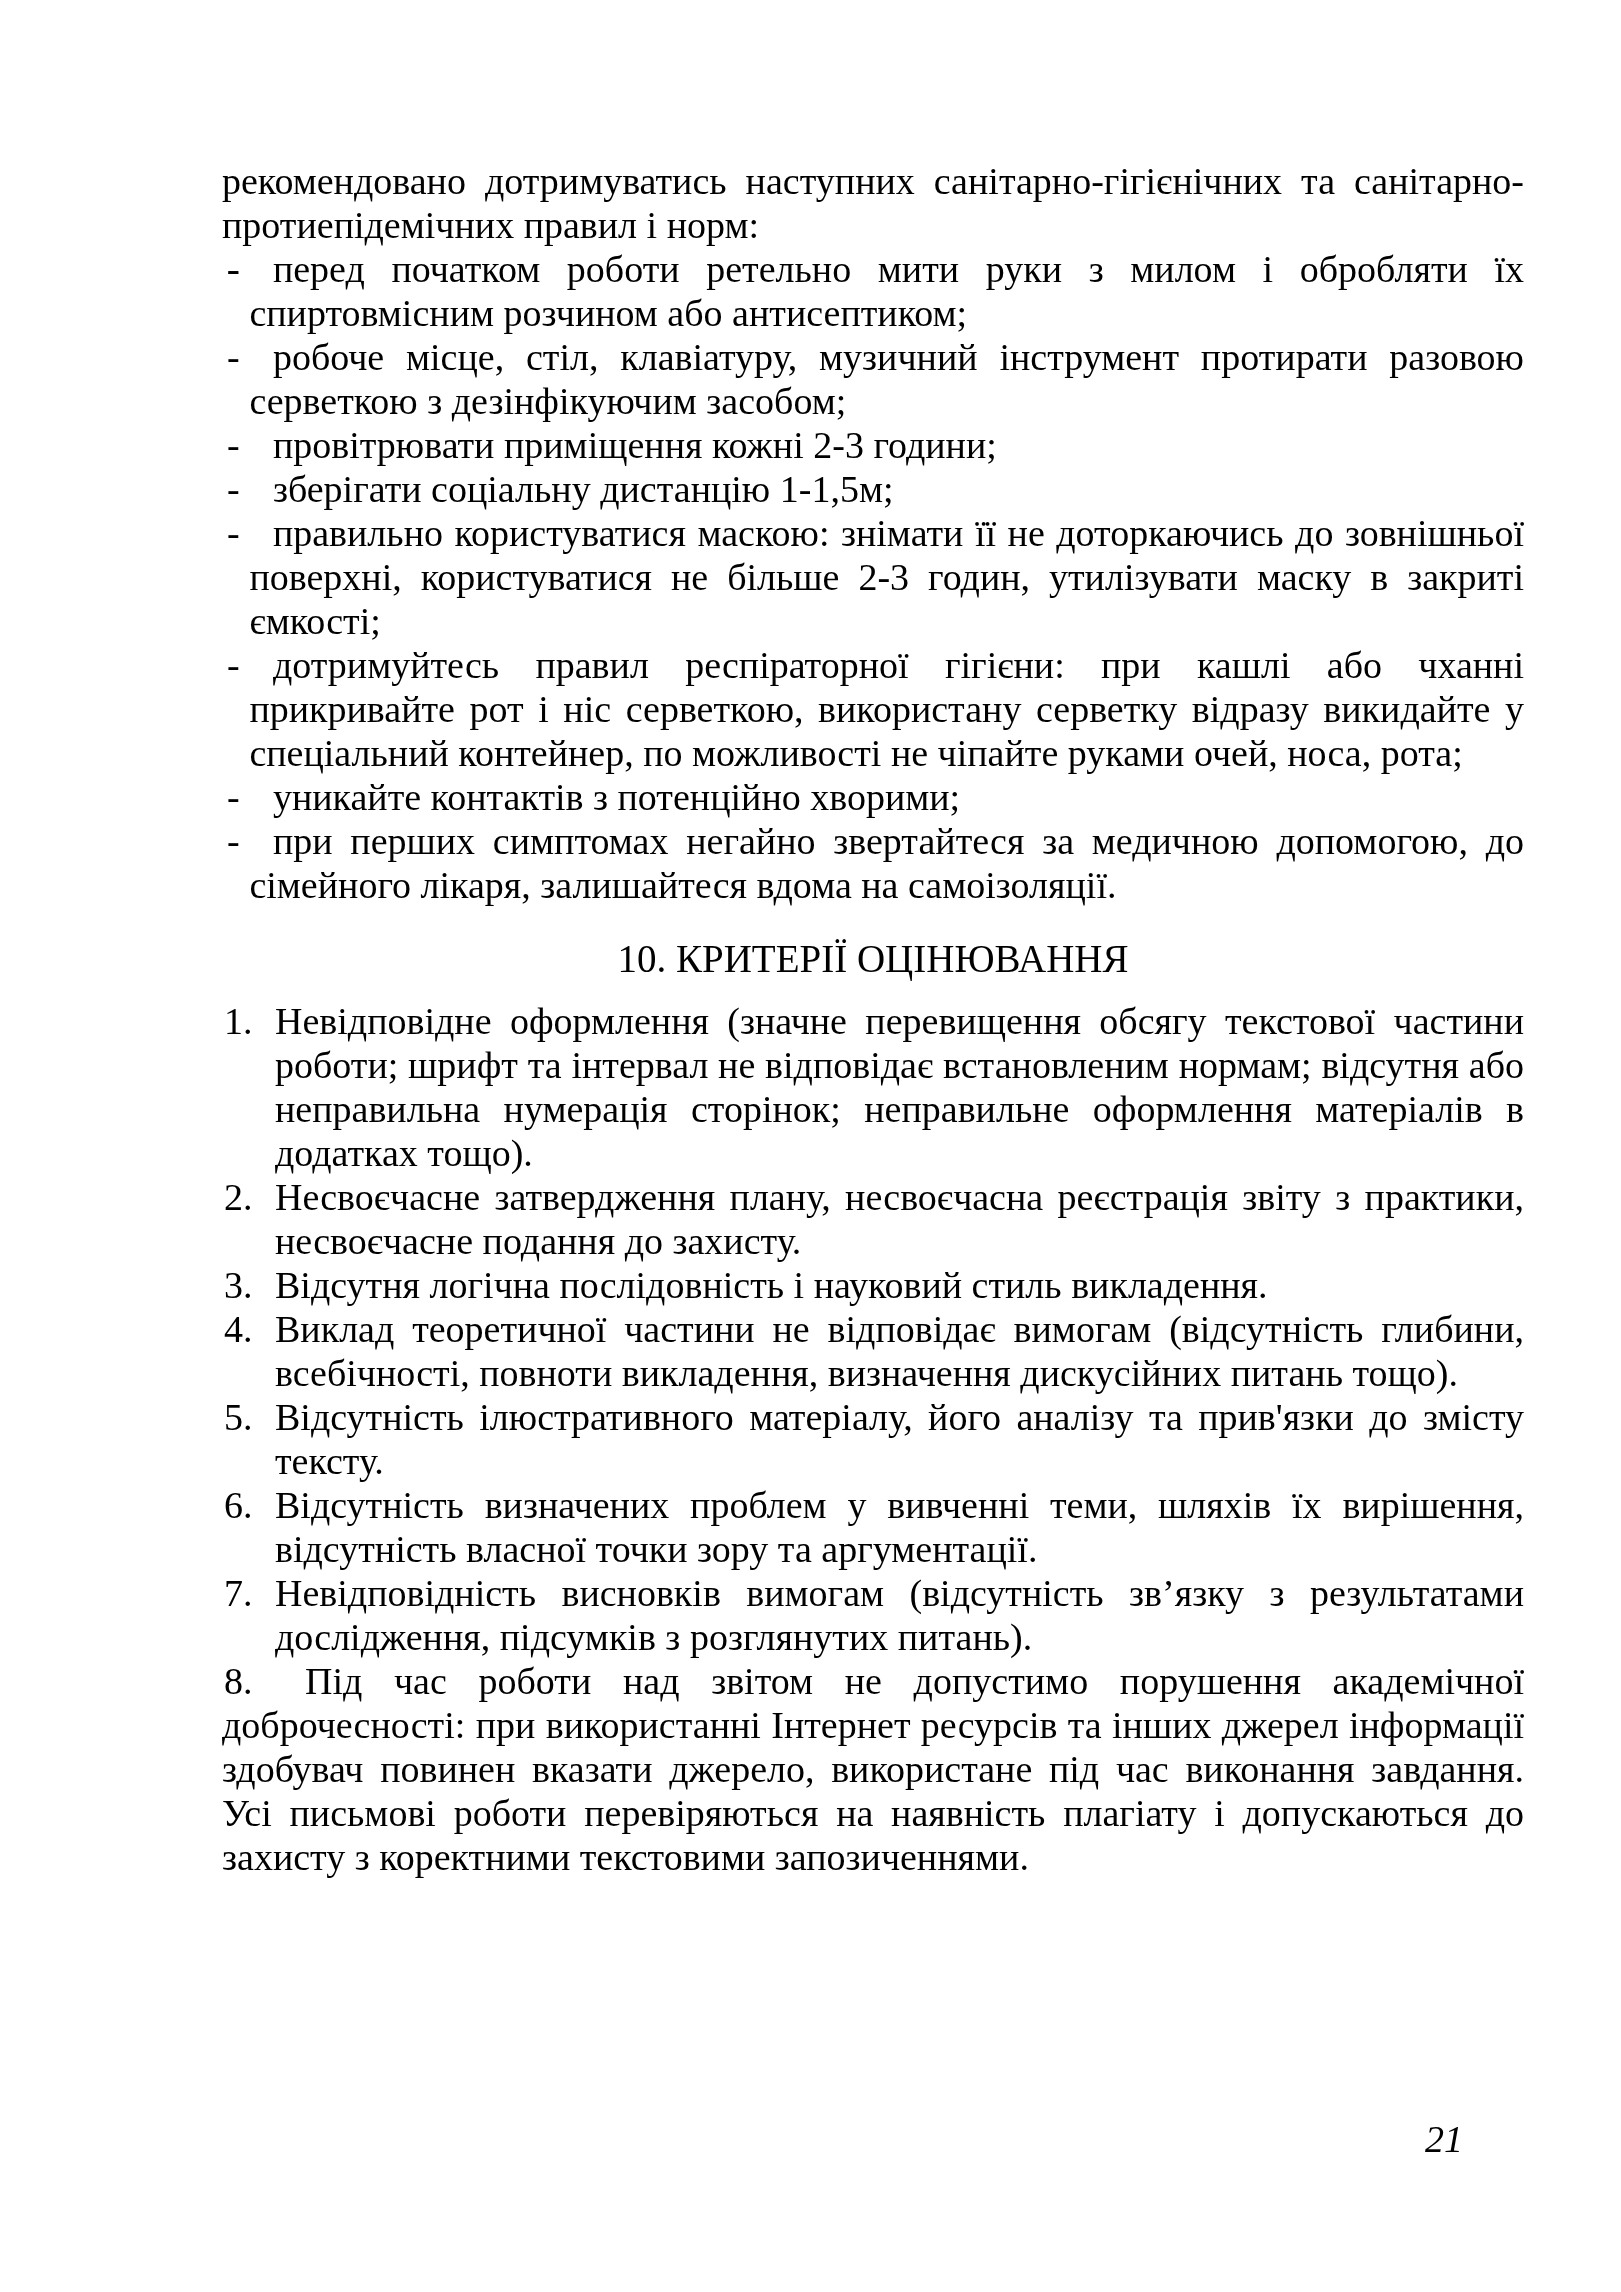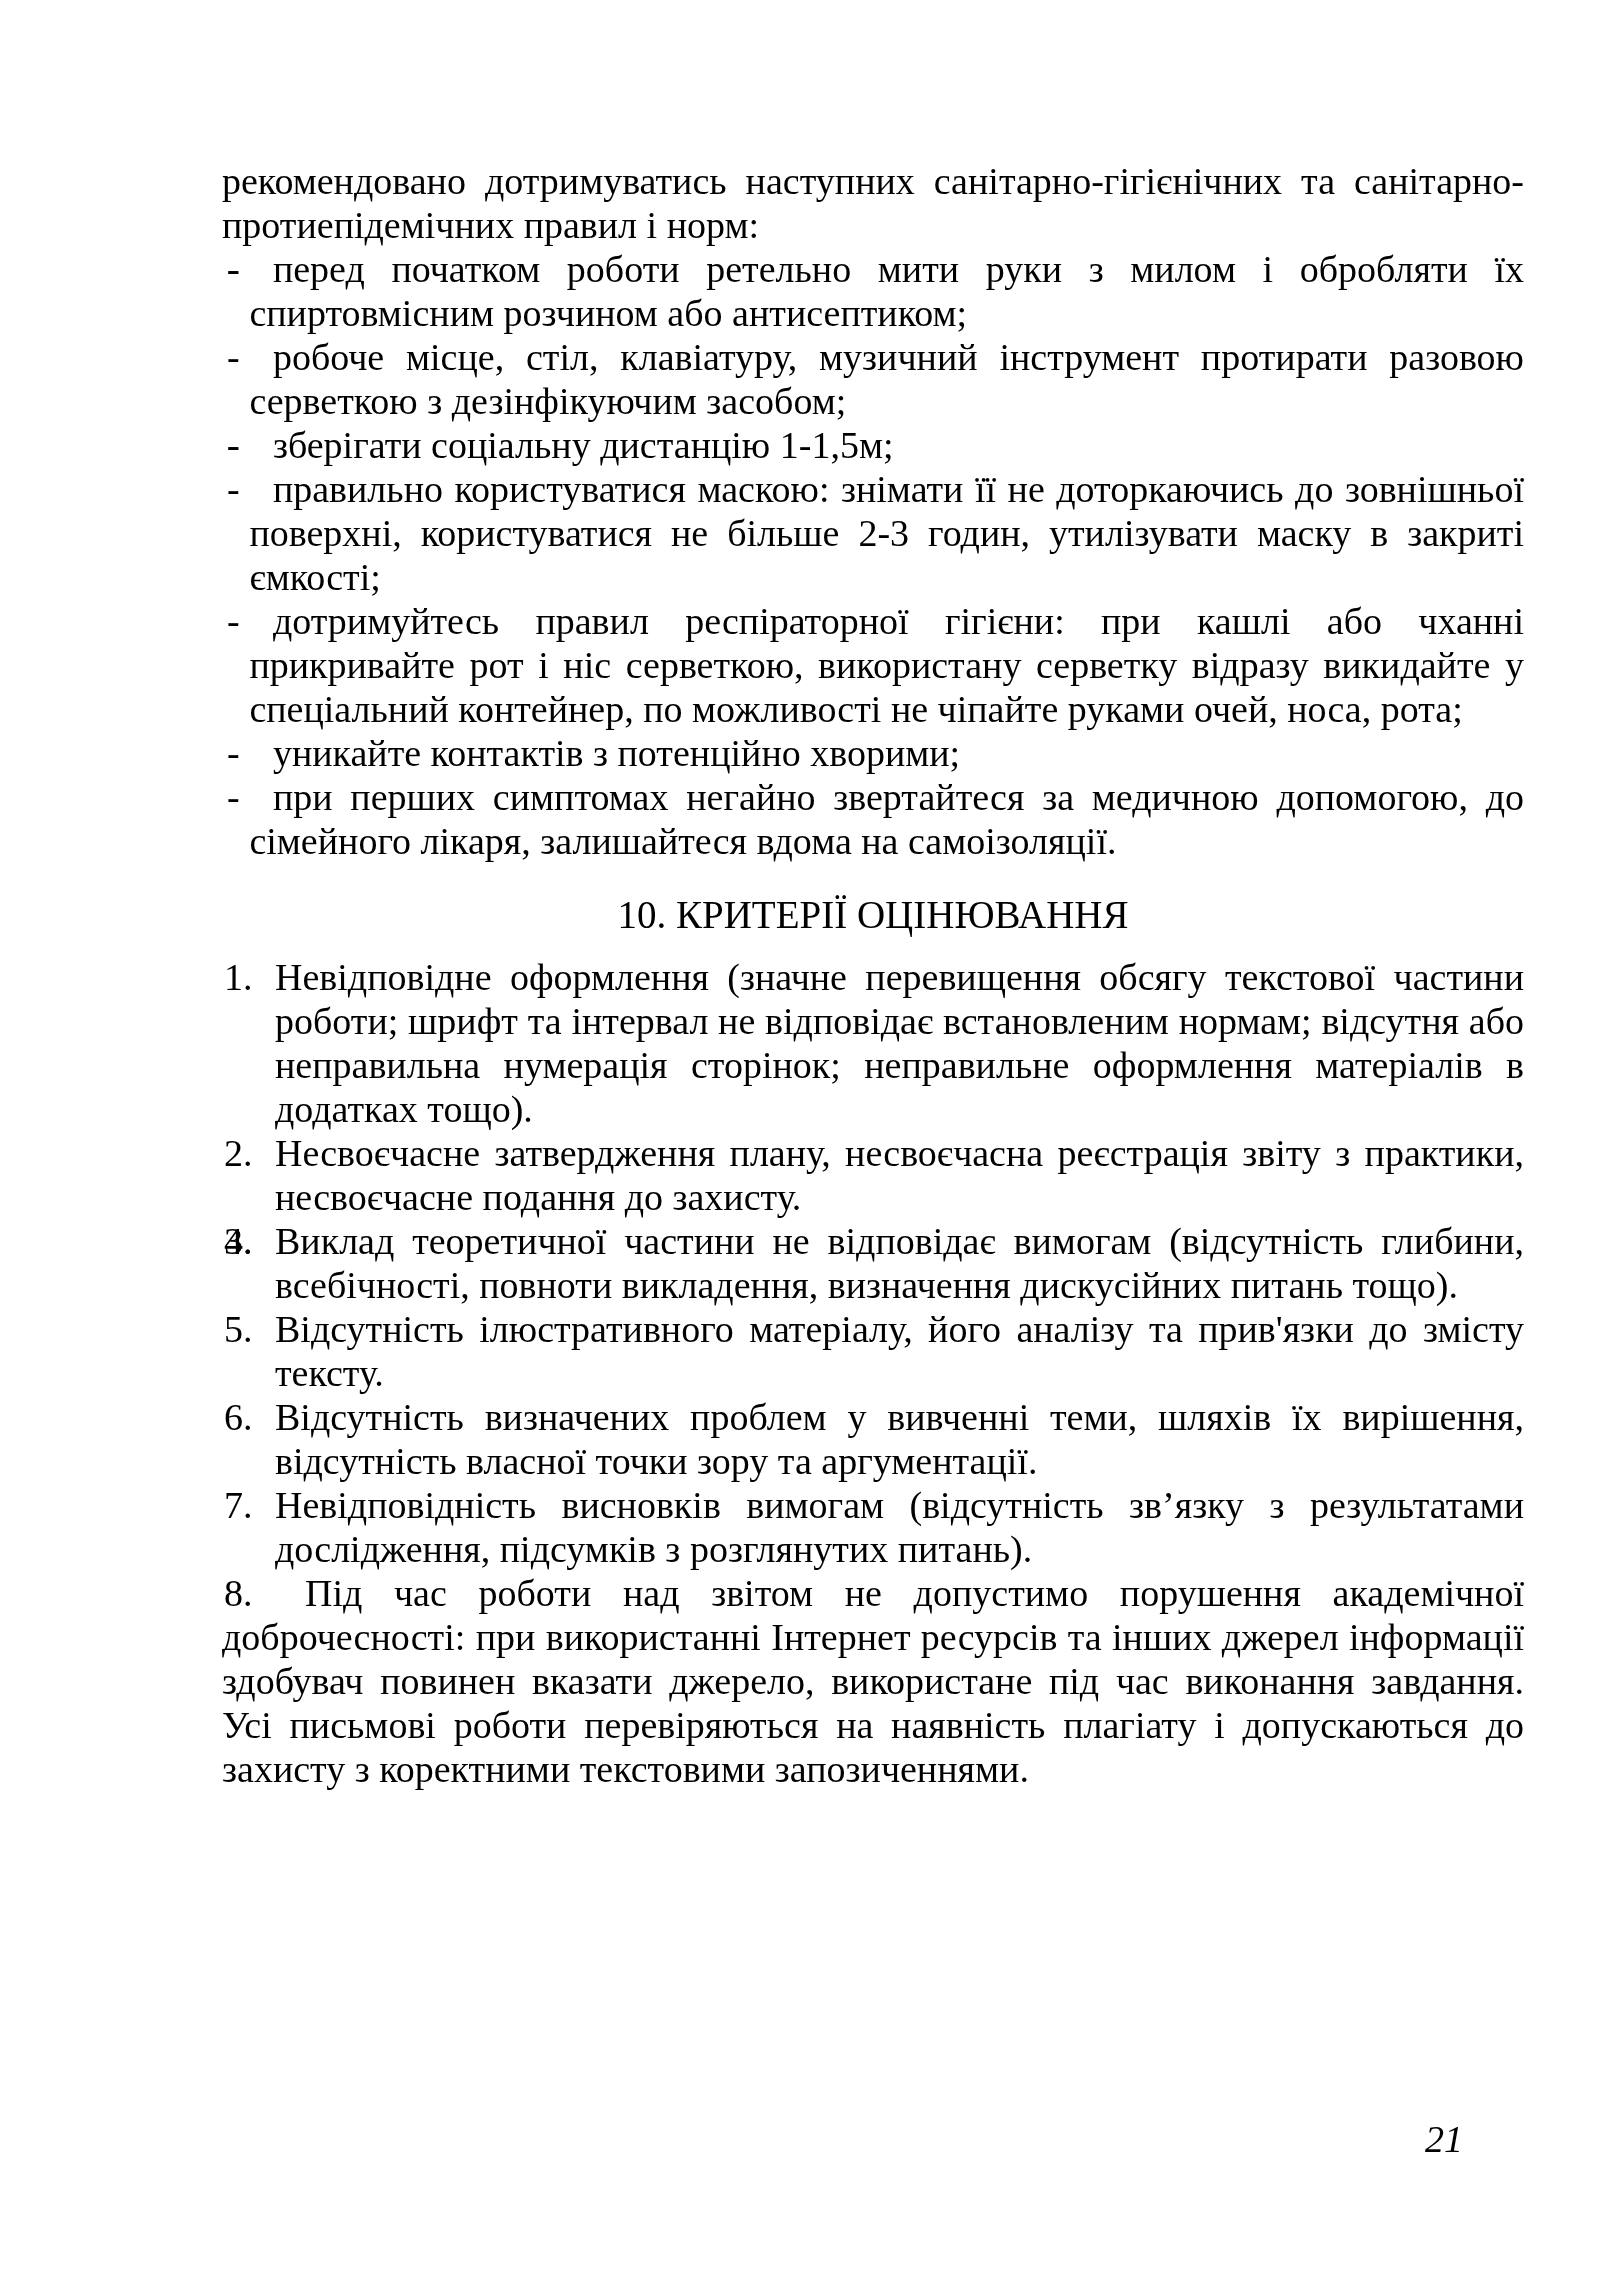--- a/index.html
+++ b/index.html
@@ -78,20 +78,21 @@
       <p class="li-b">
         <span class="marker">-</span>
         <span>перед початком роботи ретельно мити руки з милом і обробляти їх спиртовмісним розчином або антисептиком;</span>
       </p>
       <p class="li-b">
         <span class="marker">-</span>
         <span>робоче місце, стіл, клавіатуру, музичний інструмент протирати разовою серветкою з дезінфікуючим засобом;</span>
       </p>
       <p class="li-b">
         <span class="marker">-</span>
+        <span>провітрювати приміщення кожні 2-3 години;</span>
       </p>
       <p class="li-b">
         <span class="marker">-</span>
         <span>зберігати соціальну дистанцію 1-1,5м;</span>
       </p>
       <p class="li-b">
         <span class="marker">-</span>
         <span>правильно користуватися маскою: знімати її не доторкаючись до зовнішньої поверхні, користуватися не більше 2-3 годин, утилізувати маску в закриті ємкості;</span>
       </p>
       <p class="li-b">
@@ -115,20 +116,21 @@
       <p class="li-n">
         <span class="num">1.</span>
         <span>Невідповідне оформлення (значне перевищення обсягу текстової частини роботи; шрифт та інтервал не відповідає встановленим нормам; відсутня або неправильна нумерація сторінок; неправильне оформлення матеріалів в додатках тощо).</span>
       </p>
       <p class="li-n">
         <span class="num">2.</span>
         <span>Несвоєчасне затвердження плану, несвоєчасна реєстрація звіту з практики, несвоєчасне подання до захисту.</span>
       </p>
       <p class="li-n">
         <span class="num">3.</span>
+        <span>Відсутня логічна послідовність і науковий стиль викладення.</span>
       </p>
       <p class="li-n">
         <span class="num">4.</span>
         <span>Виклад теоретичної частини не відповідає вимогам (відсутність глибини, всебічності, повноти викладення, визначення дискусійних питань тощо).</span>
       </p>
       <p class="li-n">
         <span class="num">5.</span>
         <span>Відсутність ілюстративного матеріалу, його аналізу та прив'язки до змісту тексту.</span>
       </p>
       <p class="li-n">

